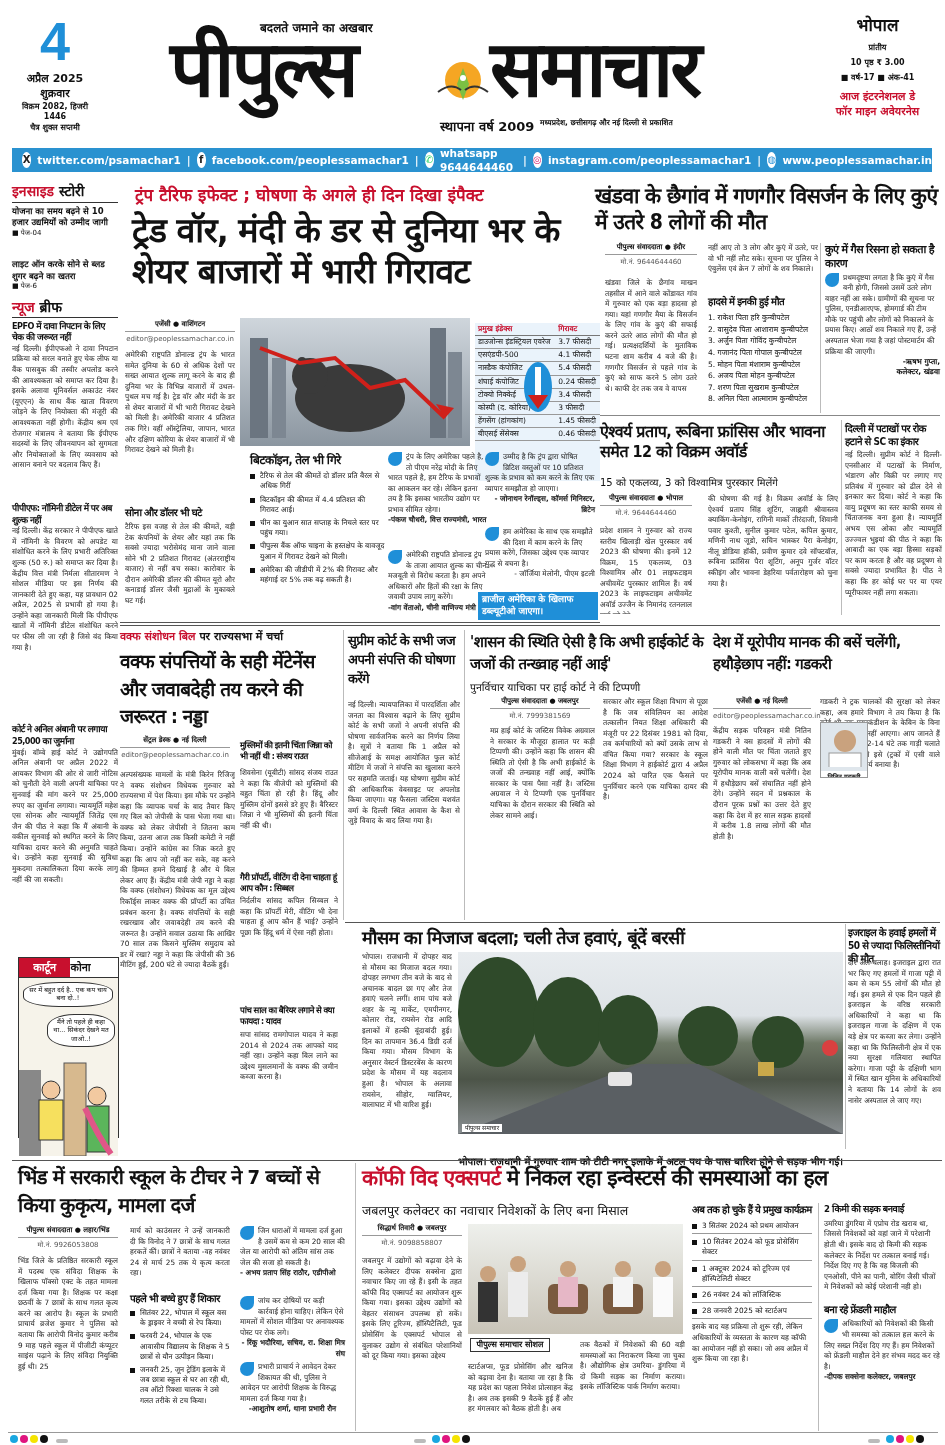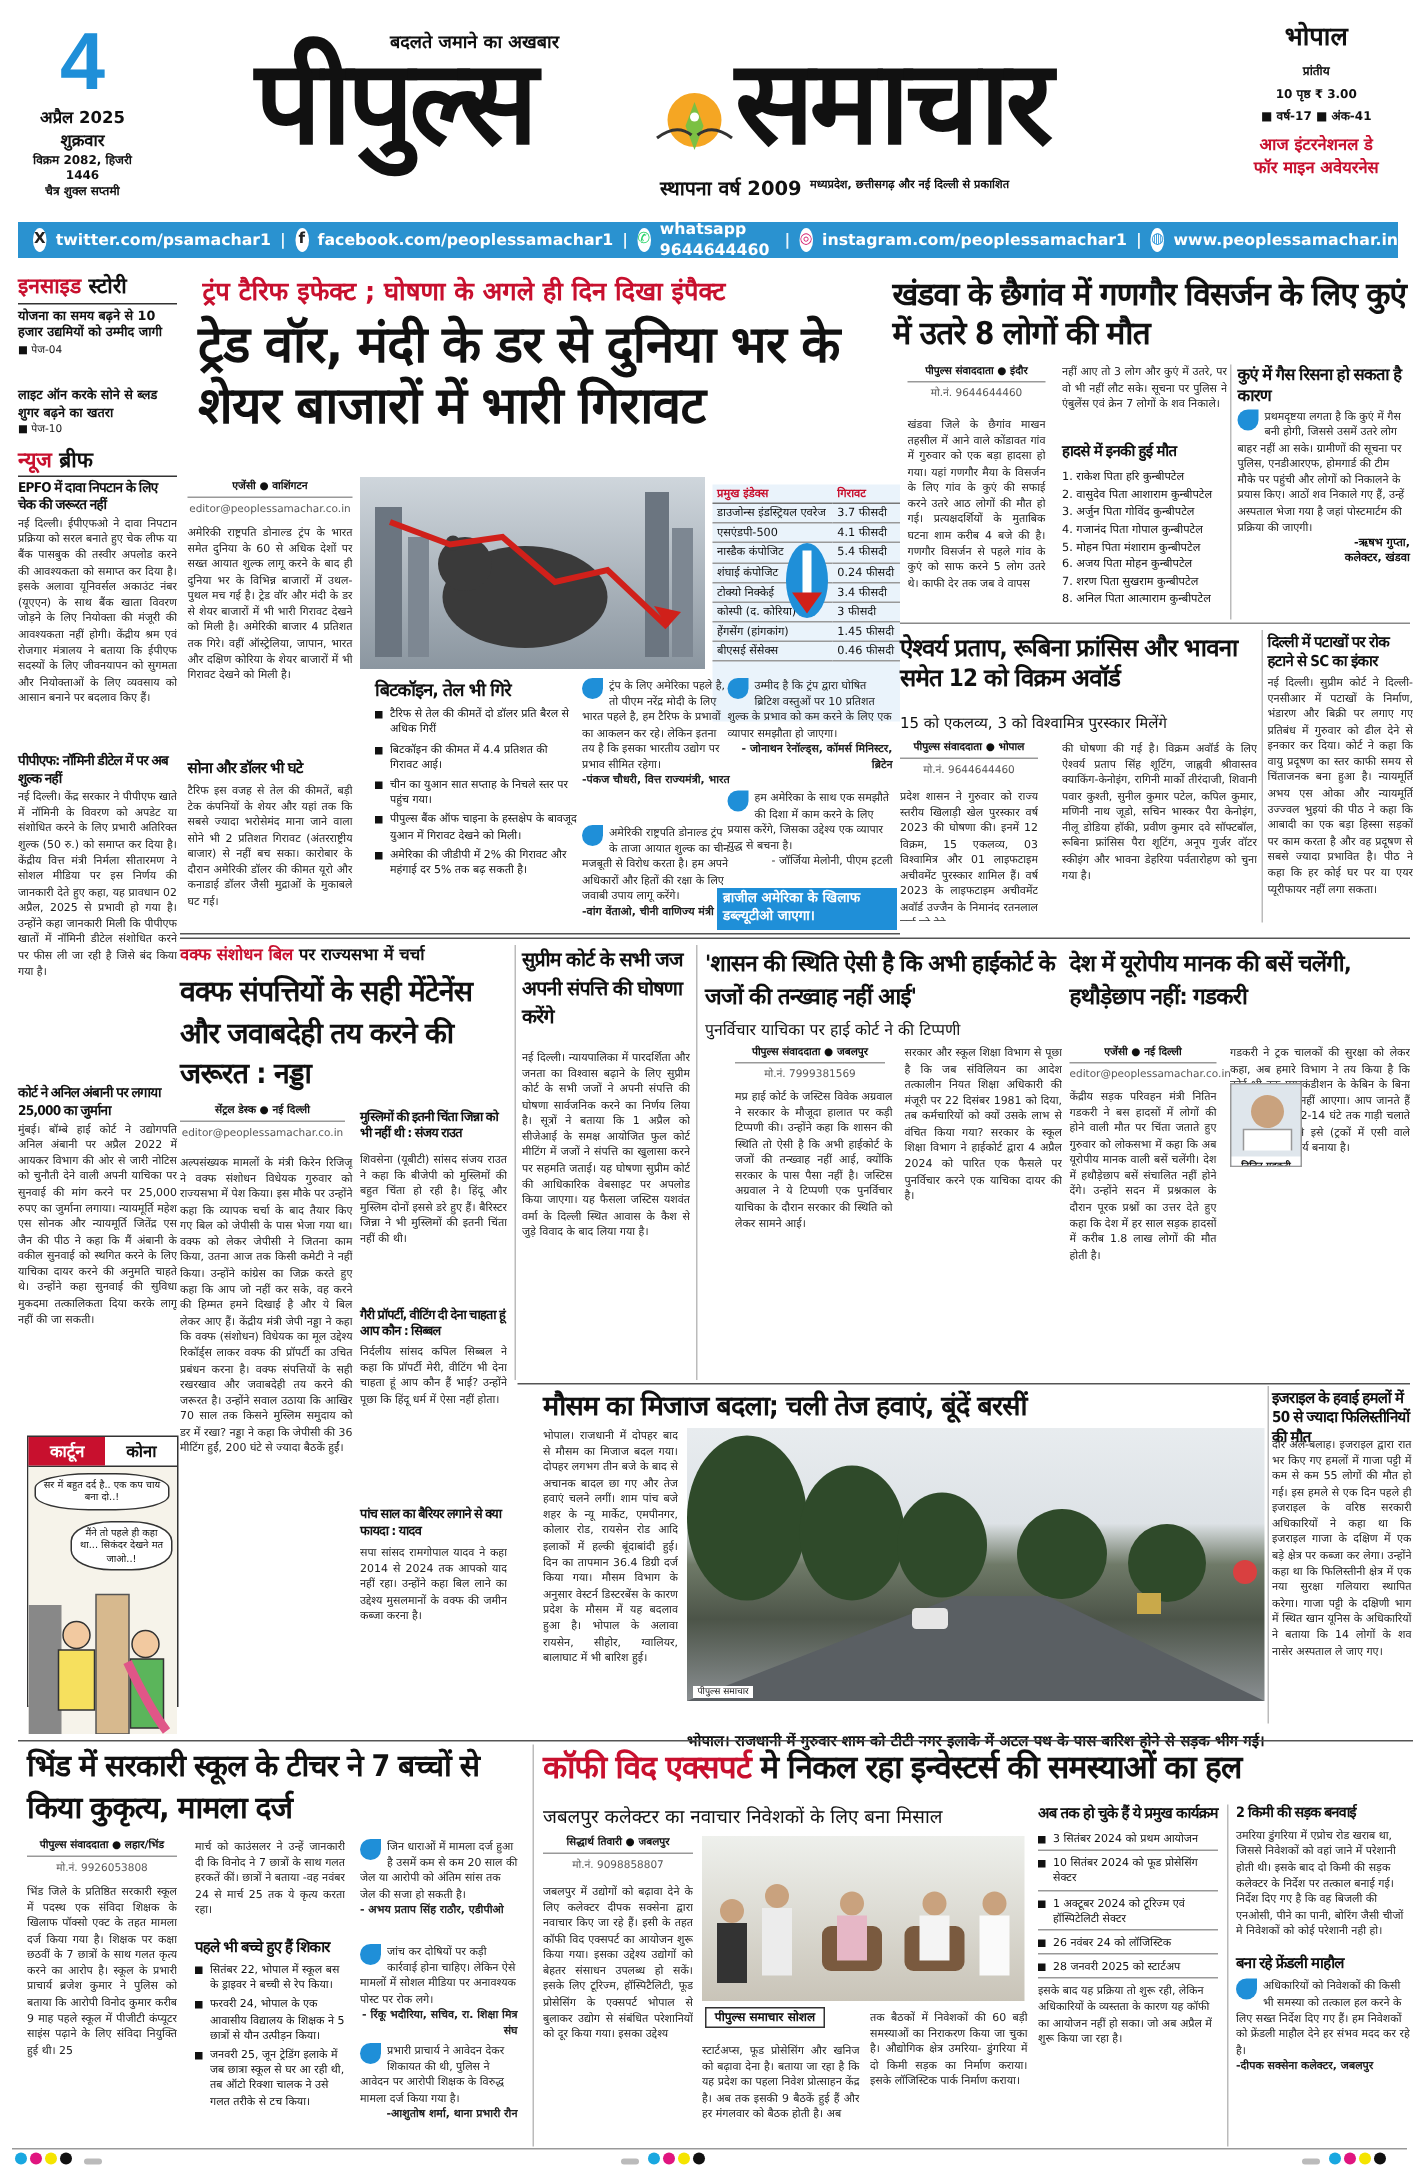--- a/index.html
+++ b/index.html
@@ -85,21 +85,21 @@
   <div style="font-size:14px;font-weight:bold;border-bottom:1px solid #333;padding-bottom:1px">
     <span class="red">इनसाइड</span>
     <span>स्टोरी</span>
   </div>
   <div style="margin-top:3px">
     <div style="font-size:8.5px;font-weight:bold;line-height:1.35">योजना का समय बढ़ने से 10 हजार उद्यमियों को उम्मीद जागी</div>
     <div style="font-size:7px">■ पेज-04</div>
   </div>
   <div style="margin-top:21px">
     <div style="font-size:8.5px;font-weight:bold;line-height:1.35">लाइट ऑन करके सोने से ब्लड शुगर बढ़ने का खतरा</div>
-    <div style="font-size:7px">■ पेज-10</div>
+    <div style="font-size:7px">■ पेज-6</div>
   </div>
   <div style="font-size:14px;font-weight:bold;border-bottom:1px solid #333;margin-top:6px">
     <span class="red">न्यूज</span>
     <span>ब्रीफ</span>
   </div>
   <div style="margin-top:3px">
     <div class="hd" style="font-size:9px;line-height:1.3">EPFO में दावा निपटान के लिए चेक की जरूरत नहीं</div>
     <div class="txt" style="height:156px">नई दिल्ली। ईपीएफओ ने दावा निपटान प्रक्रिया को सरल बनाते हुए चेक लीफ या बैंक पासबुक की तस्वीर अपलोड करने की आवश्यकता को समाप्त कर दिया है। इसके अलावा यूनिवर्सल अकाउंट नंबर (यूएएन) के साथ बैंक खाता विवरण जोड़ने के लिए नियोक्ता की मंजूरी की आवश्यकता नहीं होगी। केंद्रीय श्रम एवं रोजगार मंत्रालय ने बताया कि ईपीएफ सदस्यों के लिए जीवनयापन को सुगमता और नियोक्ताओं के लिए व्यवसाय को आसान बनाने पर बदलाव किए हैं।</div>
   </div>
   <div style="margin-top:3px">
@@ -108,21 +108,21 @@
   </div>
   <div style="margin-top:3px">
     <div class="hd" style="font-size:9px;line-height:1.3">कोर्ट ने अनिल अंबानी पर लगाया 25,000 का जुर्माना</div>
     <div class="txt" style="height:170px">मुंबई। बॉम्बे हाई कोर्ट ने उद्योगपति अनिल अंबानी पर अप्रैल 2022 में आयकर विभाग की ओर से जारी नोटिस को चुनौती देने वाली अपनी याचिका पर सुनवाई की मांग करने पर 25,000 रुपए का जुर्माना लगाया। न्यायमूर्ति महेश एस सोनक और न्यायमूर्ति जितेंद्र एस जैन की पीठ ने कहा कि मैं अंबानी के वकील सुनवाई को स्थगित करने के लिए याचिका दायर करने की अनुमति चाहते थे। उन्होंने कहा सुनवाई की सुविधा मुकदमा तत्कालिकता दिया करके लागू नहीं की जा सकती।</div>
   </div>
 </div>
 
 <div class="abs" style="left:18px;top:957px;width:101px;height:181px;border:1px solid #333">
   <div style="display:flex;height:20px;border-bottom:1px solid #333">
     <div style="background:#c8102e;color:#fff;width:52%;text-align:center;font-weight:bold;font-size:11px;line-height:20px">कार्टून</div>
-    <div style="width:48%;text-align:center;font-weight:bold;font-size:11px;line-height:20px">कोना</div>
+    <div style="width:48%;text-align:left;font-weight:bold;font-size:11px;line-height:20px">कोना</div>
   </div>
   <div style="position:relative;height:178px;background:#f6f3ea">
     <div style="position:absolute;left:4px;top:4px;width:90px;border:1px solid #333;border-radius:40%;font-size:6.5px;padding:3px 5px;background:#fff;text-align:center;line-height:1.3">सर में बहुत दर्द है.. एक कप चाय बना दो..!</div>
     <div style="position:absolute;left:28px;top:36px;width:68px;border:1px solid #333;border-radius:40%;font-size:6.5px;padding:3px 5px;background:#fff;text-align:center;line-height:1.3">मैंने तो पहले ही कहा था... सिकंदर देखने मत जाओ..!</div>
     <svg width="99" height="178" style="position:absolute;left:0;top:0">
       <rect x="0" y="92" width="22" height="86" fill="#888"></rect>
       <rect x="45" y="85" width="22" height="93" fill="#d7b98e" stroke="#555"></rect>
       <circle cx="32" cy="112" r="9" fill="#f2c9a0" stroke="#333"></circle>
       <rect x="20" y="122" width="24" height="40" fill="#f6e05e" stroke="#333"></rect>
       <circle cx="78" cy="118" r="9" fill="#f2c9a0" stroke="#333"></circle>
@@ -376,21 +376,21 @@
   <div class="quote" style="font-weight:bold">- अभय प्रताप सिंह राठौर, एडीपीओ</div>
 </div>
 <div class="abs" style="left:240px;top:1296px;width:105px">
   <span class="quote-mark"></span>
   <div class="quote">जांच कर दोषियों पर कड़ी कार्रवाई होना चाहिए। लेकिन ऐसे मामलों में सोशल मीडिया पर अनावश्यक पोस्ट पर रोक लगे।</div>
   <div class="quote" style="font-weight:bold;text-align:right">- रिंकू भदौरिया, सचिव, रा. शिक्षा मित्र संघ</div>
 </div>
 <div class="abs" style="left:240px;top:1362px;width:105px">
   <span class="quote-mark"></span>
   <div class="quote">प्रभारी प्राचार्य ने आवेदन देकर शिकायत की थी, पुलिस ने आवेदन पर आरोपी शिक्षक के विरुद्ध मामला दर्ज किया गया है।</div>
-  <div class="quote" style="font-weight:bold;text-align:right">-आशुतोष शर्मा, थाना प्रभारी रौन</div>
+  <div class="quote" style="font-weight:bold;text-align:center">-आशुतोष शर्मा, थाना प्रभारी रौन</div>
 </div>
 <div class="vr" style="left:355px;top:1163px;height:268px"></div>
 
 <div class="abs hd" style="left:362px;top:1164px;width:580px;font-size:21px;white-space:nowrap">
   <span class="red">कॉफी विद एक्सपर्ट</span>
   <span>मे निकल रहा इन्वेस्टर्स की समस्याओं का हल</span>
 </div>
 <div class="abs" style="left:362px;top:1203px;font-size:12.5px;white-space:nowrap">जबलपुर कलेक्टर का नवाचार निवेशकों के लिए बना मिसाल</div>
 <div class="abs" style="left:362px;top:1224px;width:100px">
   <div class="byline">सिद्धार्थ तिवारी ● जबलपुर</div>

